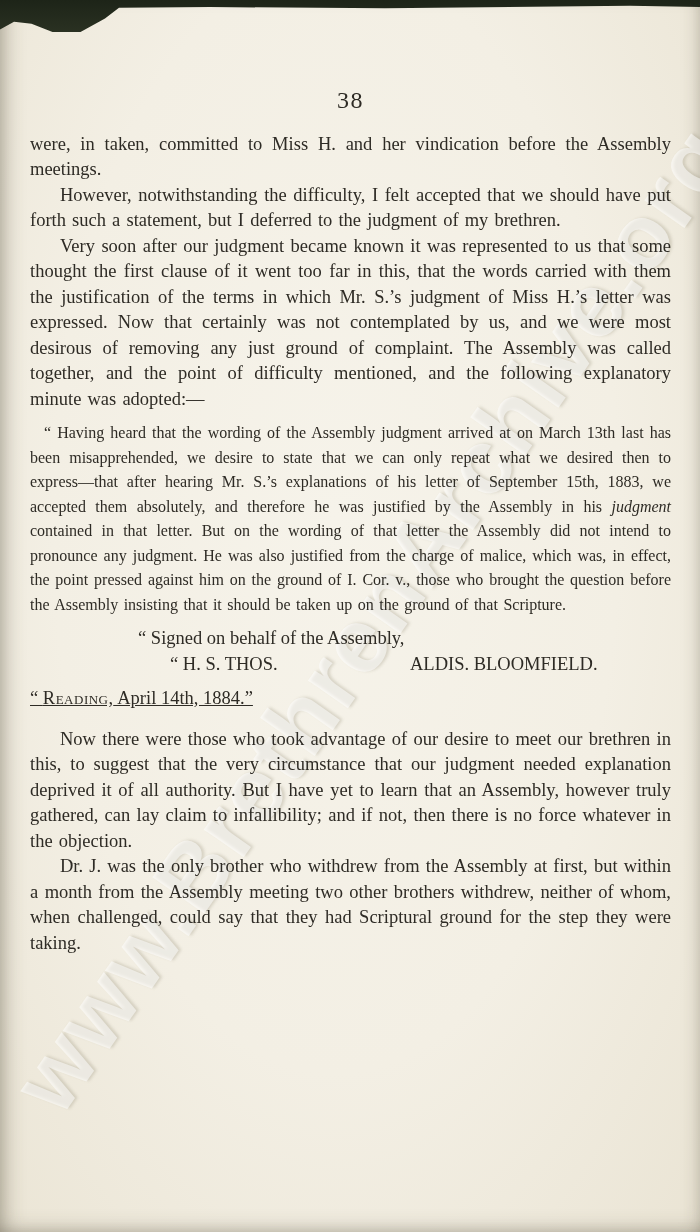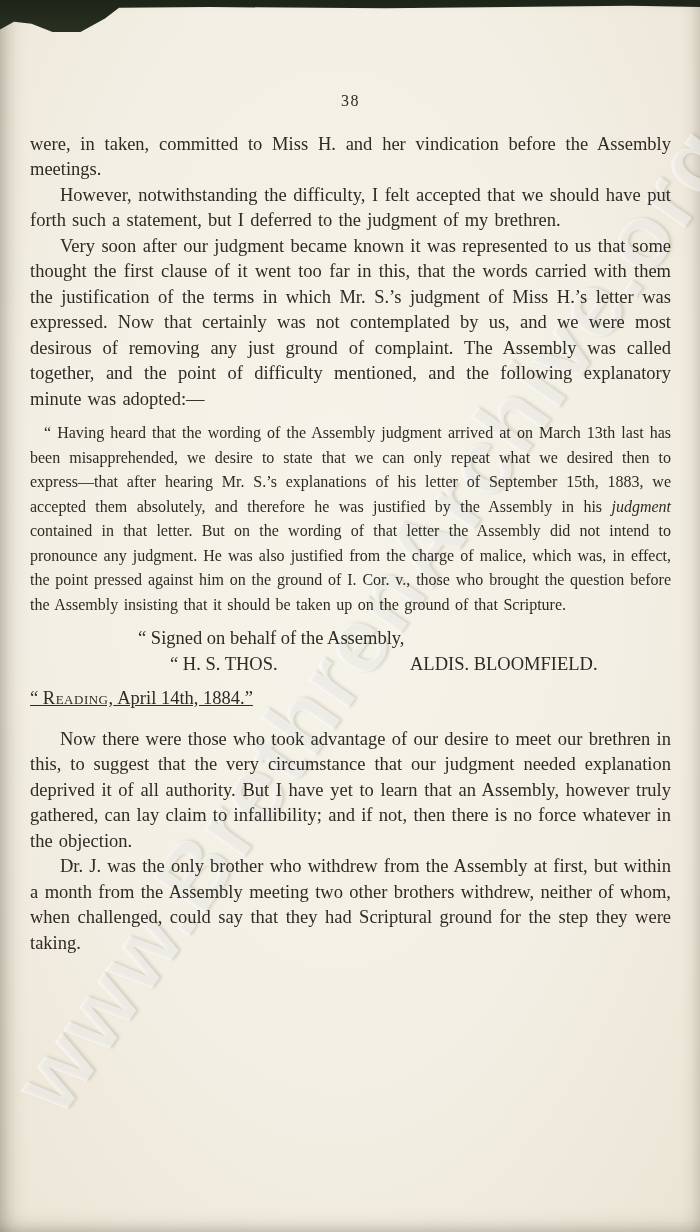--- a/index.html
+++ b/index.html
@@ -50,21 +50,21 @@
   .content {
     position: relative;
     z-index: 2;
     padding: 88px 29px 0 30px;
     font-size: 18.5px;
     line-height: 25.5px;
     text-align: justify;
   }
   .page-number {
     text-align: center;
-    font-size: 16px;
+    font-size: 24px;
     letter-spacing: 1.5px;
     margin-bottom: 18px;
     text-indent: 0;
   }
   .para {
     margin: 0;
     text-indent: 30px;
     word-spacing: 1.5px;
   }
   .noindent { text-indent: 0; }

